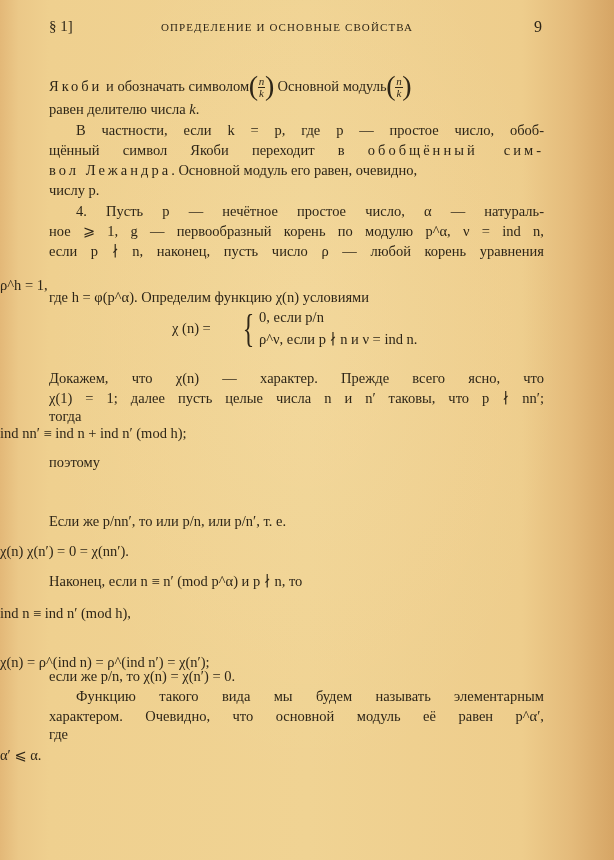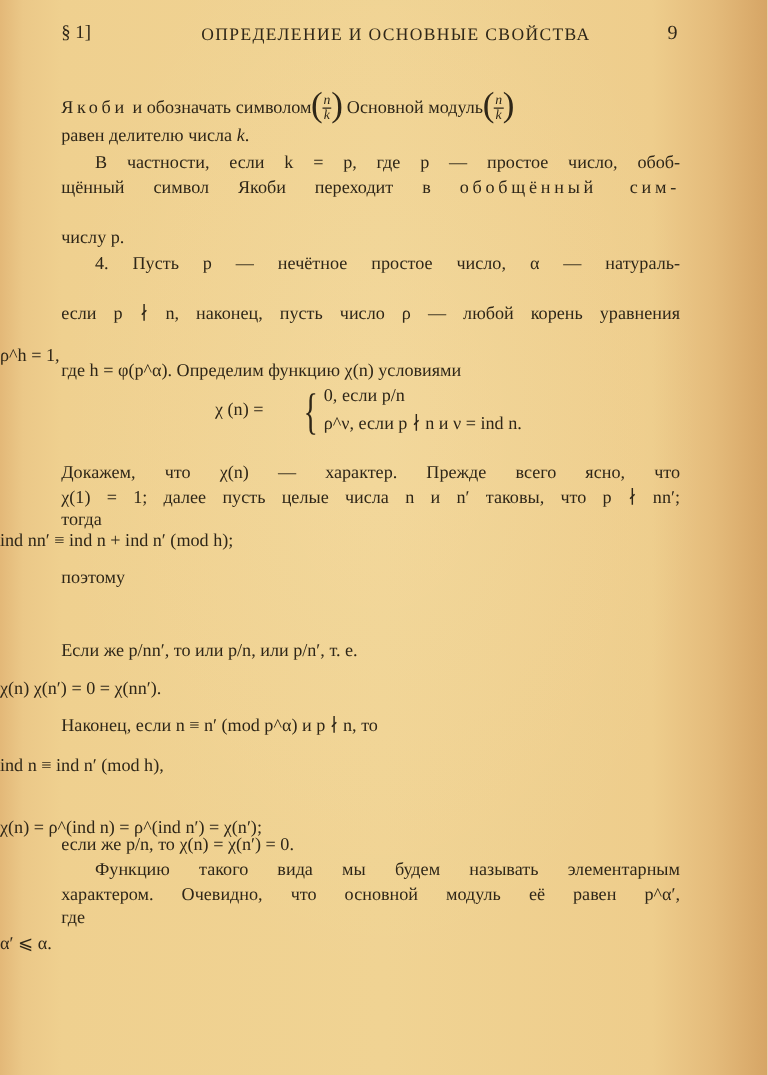--- a/index.html
+++ b/index.html
@@ -9,21 +9,21 @@
     font-family: "Liberation Serif", "DejaVu Serif", serif;
     color: #2e2618;
     position: relative;
   }
   .page { position: absolute; left: 0; top: 0; width: 614px; height: 860px; }
   .shade { position: absolute; inset: 0;
     background: radial-gradient(ellipse at 50% 40%, rgba(255,240,200,0.15), rgba(0,0,0,0) 60%);
     pointer-events: none; }
   .header { position: absolute; top: 18px; left: 49px; width: 493px; height: 22px; font-size: 15px; }
   .header .sec { position: absolute; left: 0; top: 0; }
-  .header .title { position: absolute; left: 112px; top: 3px; font-size: 14px; letter-spacing: 1.1px; text-transform: uppercase; font-variant: small-caps; }
+  .header .title { position: absolute; left: 112px; top: 3px; font-size: 11px; letter-spacing: 1.1px; text-transform: uppercase; font-variant: small-caps; }
   .header .pnum { position: absolute; right: 0; top: 0; font-size: 16px; }
   .line { position: absolute; left: 49px; width: 495px; font-size: 14.5px; white-space: nowrap; line-height: 20px; }
   .just { text-align: justify; text-align-last: justify; }
   .ind { padding-left: 27px; width: 468px; }
   .center { left: 0; width: 614px; }
   .sp { letter-spacing: 3px; }
   i { font-style: italic; }
   .frac { display: inline-block; vertical-align: middle; text-align: center; font-style: italic; font-size: 11px; line-height: 11px; position: relative; padding: 0 5px; }
   .frac .num { display: block; border-bottom: 1px solid #2e2618; padding: 0 1px; }
   .frac .den { display: block; }
@@ -53,23 +53,27 @@
   </div>
 
   <div class="line" style="top:99px;">
     <span>равен делителю числа </span><i>k</i><span>.</span>
   </div>
 
   <div class="line just ind" style="top:120px;">В частности, если k = p, где p — простое число, обоб-</div>
   <div class="line just" style="top:140px;">
     <span>щённый символ Якоби переходит в </span><span class="sp">обобщённый сим-</span>
   </div>
+  <div class="line" style="top:160px;">
+    <span class="sp">вол Лежандра</span><span>. Основной модуль его равен, очевидно,</span>
+  </div>
   <div class="line" style="top:180px;">числу p.</div>
 
   <div class="line just ind" style="top:201px;">4. Пусть p — нечётное простое число, α — натураль-</div>
+  <div class="line just" style="top:221px;">ное ⩾ 1, g — первообразный корень по модулю p^α, ν = ind n,</div>
   <div class="line just" style="top:241px;">если p ∤ n, наконец, пусть число ρ — любой корень уравнения</div>
 
   <div class="line center" style="top:275px;">ρ^h = 1,</div>
 
   <div class="line" style="top:286px; top:287px;">где h = φ(p^α). Определим функцию χ(n) условиями</div>
 
   <div class="cases">
     <span class="lhs">χ (n) =</span>
     <span class="brace">{</span>
     <span class="c1">0,  если  p/n</span>

